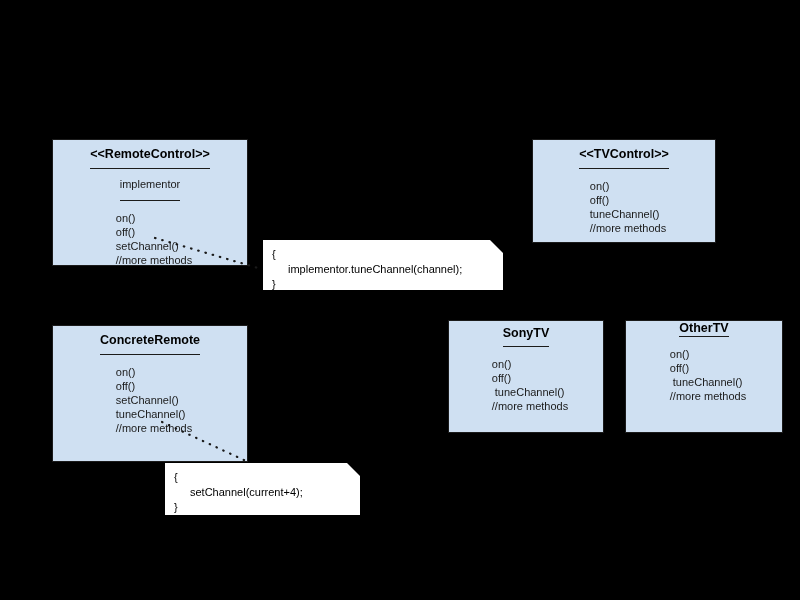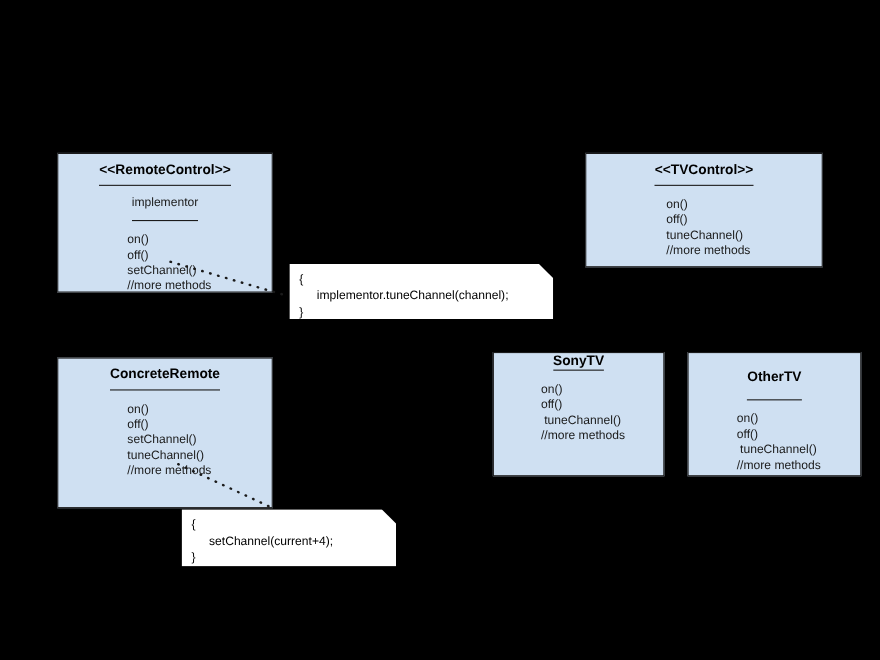--- a/index.html
+++ b/index.html
@@ -106,21 +106,21 @@
       <div class="m">implementor</div>
     </div>
     <div class="uml-methods">
       <div class="m">on()</div>
       <div class="m">off()</div>
       <div class="m bold">setChannel()</div>
       <div class="m">//more methods</div>
     </div>
   </div>
 
-  <div class="uml-class" style="left:532px; top:139px; width:216px; height:104px;">
+  <div class="uml-class" style="left:532px; top:139px; width:184px; height:104px;">
     <div class="uml-header" style="height:29px;">&lt;&lt;TVControl&gt;&gt;</div>
     <div class="uml-methods">
       <div class="m">on()</div>
       <div class="m">off()</div>
       <div class="m bold">tuneChannel()</div>
       <div class="m">//more methods</div>
     </div>
   </div>
 
   <div class="uml-class" style="left:52px; top:325px; width:196px; height:137px;">
@@ -128,31 +128,31 @@
     <div class="uml-methods">
       <div class="m">on()</div>
       <div class="m">off()</div>
       <div class="m">setChannel()</div>
       <div class="m bold">tuneChannel()</div>
       <div class="m">//more methods</div>
     </div>
   </div>
 
   <div class="uml-class" style="left:448px; top:320px; width:156px; height:113px;">
-    <div class="uml-header" style="height:16px;">SonyTV</div>
+    <div class="uml-header" style="height:26px;">SonyTV</div>
     <div class="uml-methods">
       <div class="m">on()</div>
       <div class="m">off()</div>
       <div class="m bold indent">tuneChannel()</div>
       <div class="m">//more methods</div>
     </div>
   </div>
 
   <div class="uml-class" style="left:625px; top:320px; width:158px; height:113px;">
-    <div class="uml-header" style="height:43px;">OtherTV</div>
+    <div class="uml-header" style="height:16px;">OtherTV</div>
     <div class="uml-methods">
       <div class="m">on()</div>
       <div class="m">off()</div>
       <div class="m bold indent">tuneChannel()</div>
       <div class="m">//more methods</div>
     </div>
   </div>
 
   <svg class="connector" style="left:150px; top:230px; width:120px; height:48px;" width="120" height="48">
     <line x1="5" y1="8" x2="108" y2="38" stroke="#1a1a1a" stroke-width="2.2" stroke-linecap="round" stroke-dasharray="0.5 7"></line>

